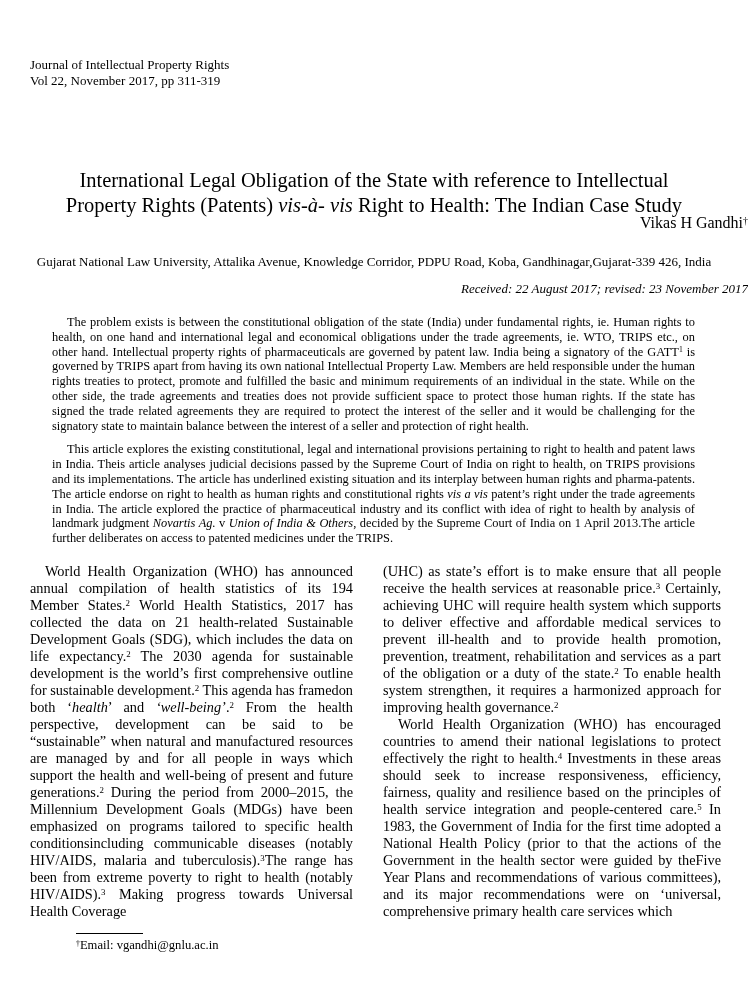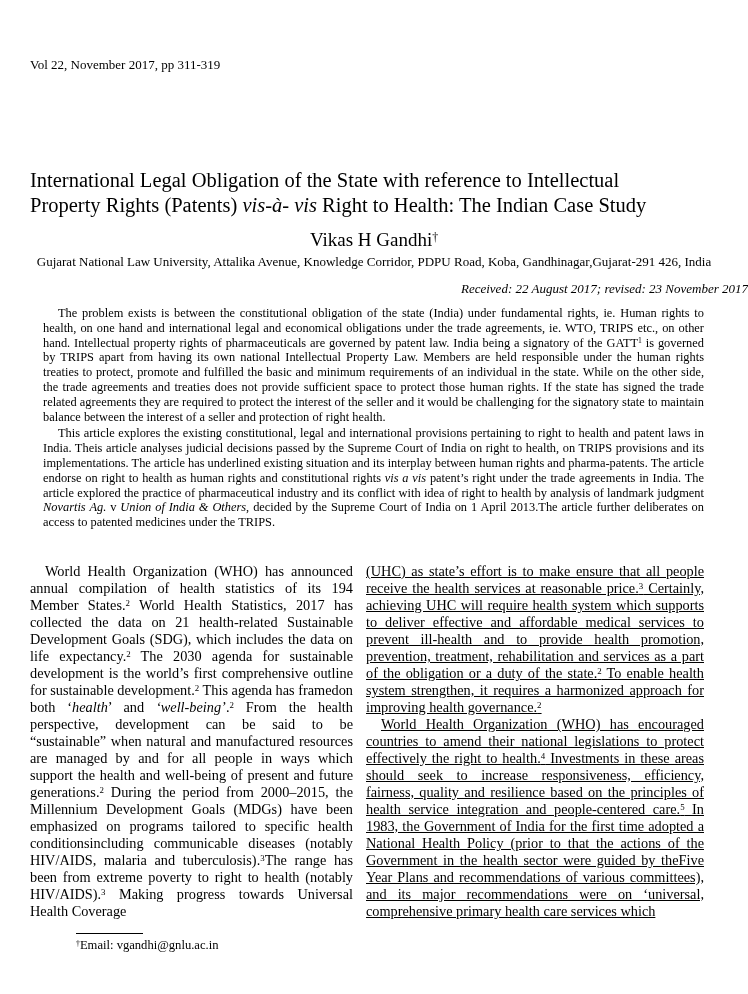--- a/index.html
+++ b/index.html
@@ -18,32 +18,32 @@
     left: 30px;
     font-size: 13px;
     line-height: 15.5px;
   }
   .article-title {
     position: absolute;
     top: 168px;
     left: 30px;
     right: 30px;
     margin: 0;
-    text-align: left;
+    text-align: center;
     font-size: 20.5px;
     font-weight: normal;
     line-height: 24.5px;
   }
   .author {
     position: absolute;
-    top: 229px;
+    top: 214px;
     left: 0;
     width: 100%;
-    text-align: center;
-    font-size: 19px;
+    text-align: right;
+    font-size: 16px;
   }
   .affiliation {
     position: absolute;
     top: 254px;
     left: 18px;
     right: 18px;
     text-align: center;
     font-size: 13px;
   }
   .received {
@@ -57,40 +57,40 @@
   }
   .abstract {
     position: absolute;
     top: 306px;
     left: 43px;
     right: 44px;
     font-size: 12.4px;
     line-height: 14.8px;
     text-align: justify;
   }
-  .abstract p { margin: 0; text-indent: 15px; }
+  .abstract p { margin: 9px; text-indent: 15px; }
   .abstract p.para2 { margin-top: 2px; }
   .keywords {
     margin-top: 13px !important;
     text-indent: 0 !important;
     text-align: left;
   }
   .columns {
     position: absolute;
     top: 563px;
     left: 30px;
     display: flex;
   }
   .col {
     font-size: 14.3px;
     line-height: 17px;
     text-align: justify;
   }
-  .col-left  { width: 323px; margin-right: 13px; }
-  .col-right { width: 338px; text-decoration: underline; }
+  .col-left  { width: 323px; margin-right: 30px; }
+  .col-right { width: 338px; }
   .col p { margin: 0; }
   .col p.indent { text-indent: 15px; }
   .footnote {
     position: absolute;
     left: 30px;
     top: 933px;
     font-size: 12.6px;
     line-height: 15px;
     margin-left: 46px;
   }
@@ -107,28 +107,29 @@
     position: relative;
     top: -0.45em;
   }
 </style>
 </head>
 <body>
 
 <div class="page">
 
   <div class="journal-header">
+    <div>Journal of Intellectual Property Rights</div>
     <div>Vol 22, November 2017, pp 311-319</div>
   </div>
 
   <h1 class="article-title">International Legal Obligation of the State with reference to Intellectual<br>Property Rights (Patents) <i>vis-à- vis</i> Right to Health: The Indian Case Study</h1>
 
   <div class="author">Vikas H Gandhi<sup>†</sup></div>
 
-  <div class="affiliation">Gujarat National Law University, Attalika Avenue, Knowledge Corridor, PDPU Road, Koba, Gandhinagar,Gujarat-291 426, India</div>
+  <div class="affiliation">Gujarat National Law University, Attalika Avenue, Knowledge Corridor, PDPU Road, Koba, Gandhinagar,Gujarat-339 426, India</div>
 
   <div class="received">Received: 22 August 2017; revised: 23 November 2017</div>
 
   <section class="abstract">
     <p class="para1">The problem exists is between the constitutional obligation of the state (India) under fundamental rights, ie. Human rights to health, on one hand and international legal and economical obligations under the trade agreements, ie. WTO, TRIPS etc., on other hand. Intellectual property rights of pharmaceuticals are governed by patent law. India being a signatory of the GATT<sup>1</sup> is governed by TRIPS apart from having its own national Intellectual Property Law. Members are held responsible under the human rights treaties to protect, promote and fulfilled the basic and minimum requirements of an individual in the state. While on the other side, the trade agreements and treaties does not provide sufficient space to protect those human rights. If the state has signed the trade related agreements they are required to protect the interest of the seller and it would be challenging for the signatory state to maintain balance between the interest of a seller and protection of right health.</p>
     <p class="para2">This article explores the existing constitutional, legal and international provisions pertaining to right to health and patent laws in India. Theis article analyses judicial decisions passed by the Supreme Court of India on right to health, on TRIPS provisions and its implementations. The article has underlined existing situation and its interplay between human rights and pharma-patents. The article endorse on right to health as human rights and constitutional rights <i>vis a vis</i> patent’s right under the trade agreements in India. The article explored the practice of pharmaceutical industry and its conflict with idea of right to health by analysis of landmark judgment <i>Novartis Ag.</i> v <i>Union of India &amp; Others</i>, decided by the Supreme Court of India on 1 April 2013.The article further deliberates on access to patented medicines under the TRIPS.</p>
   </section>
 
   <section class="columns">
     <div class="col col-left">

